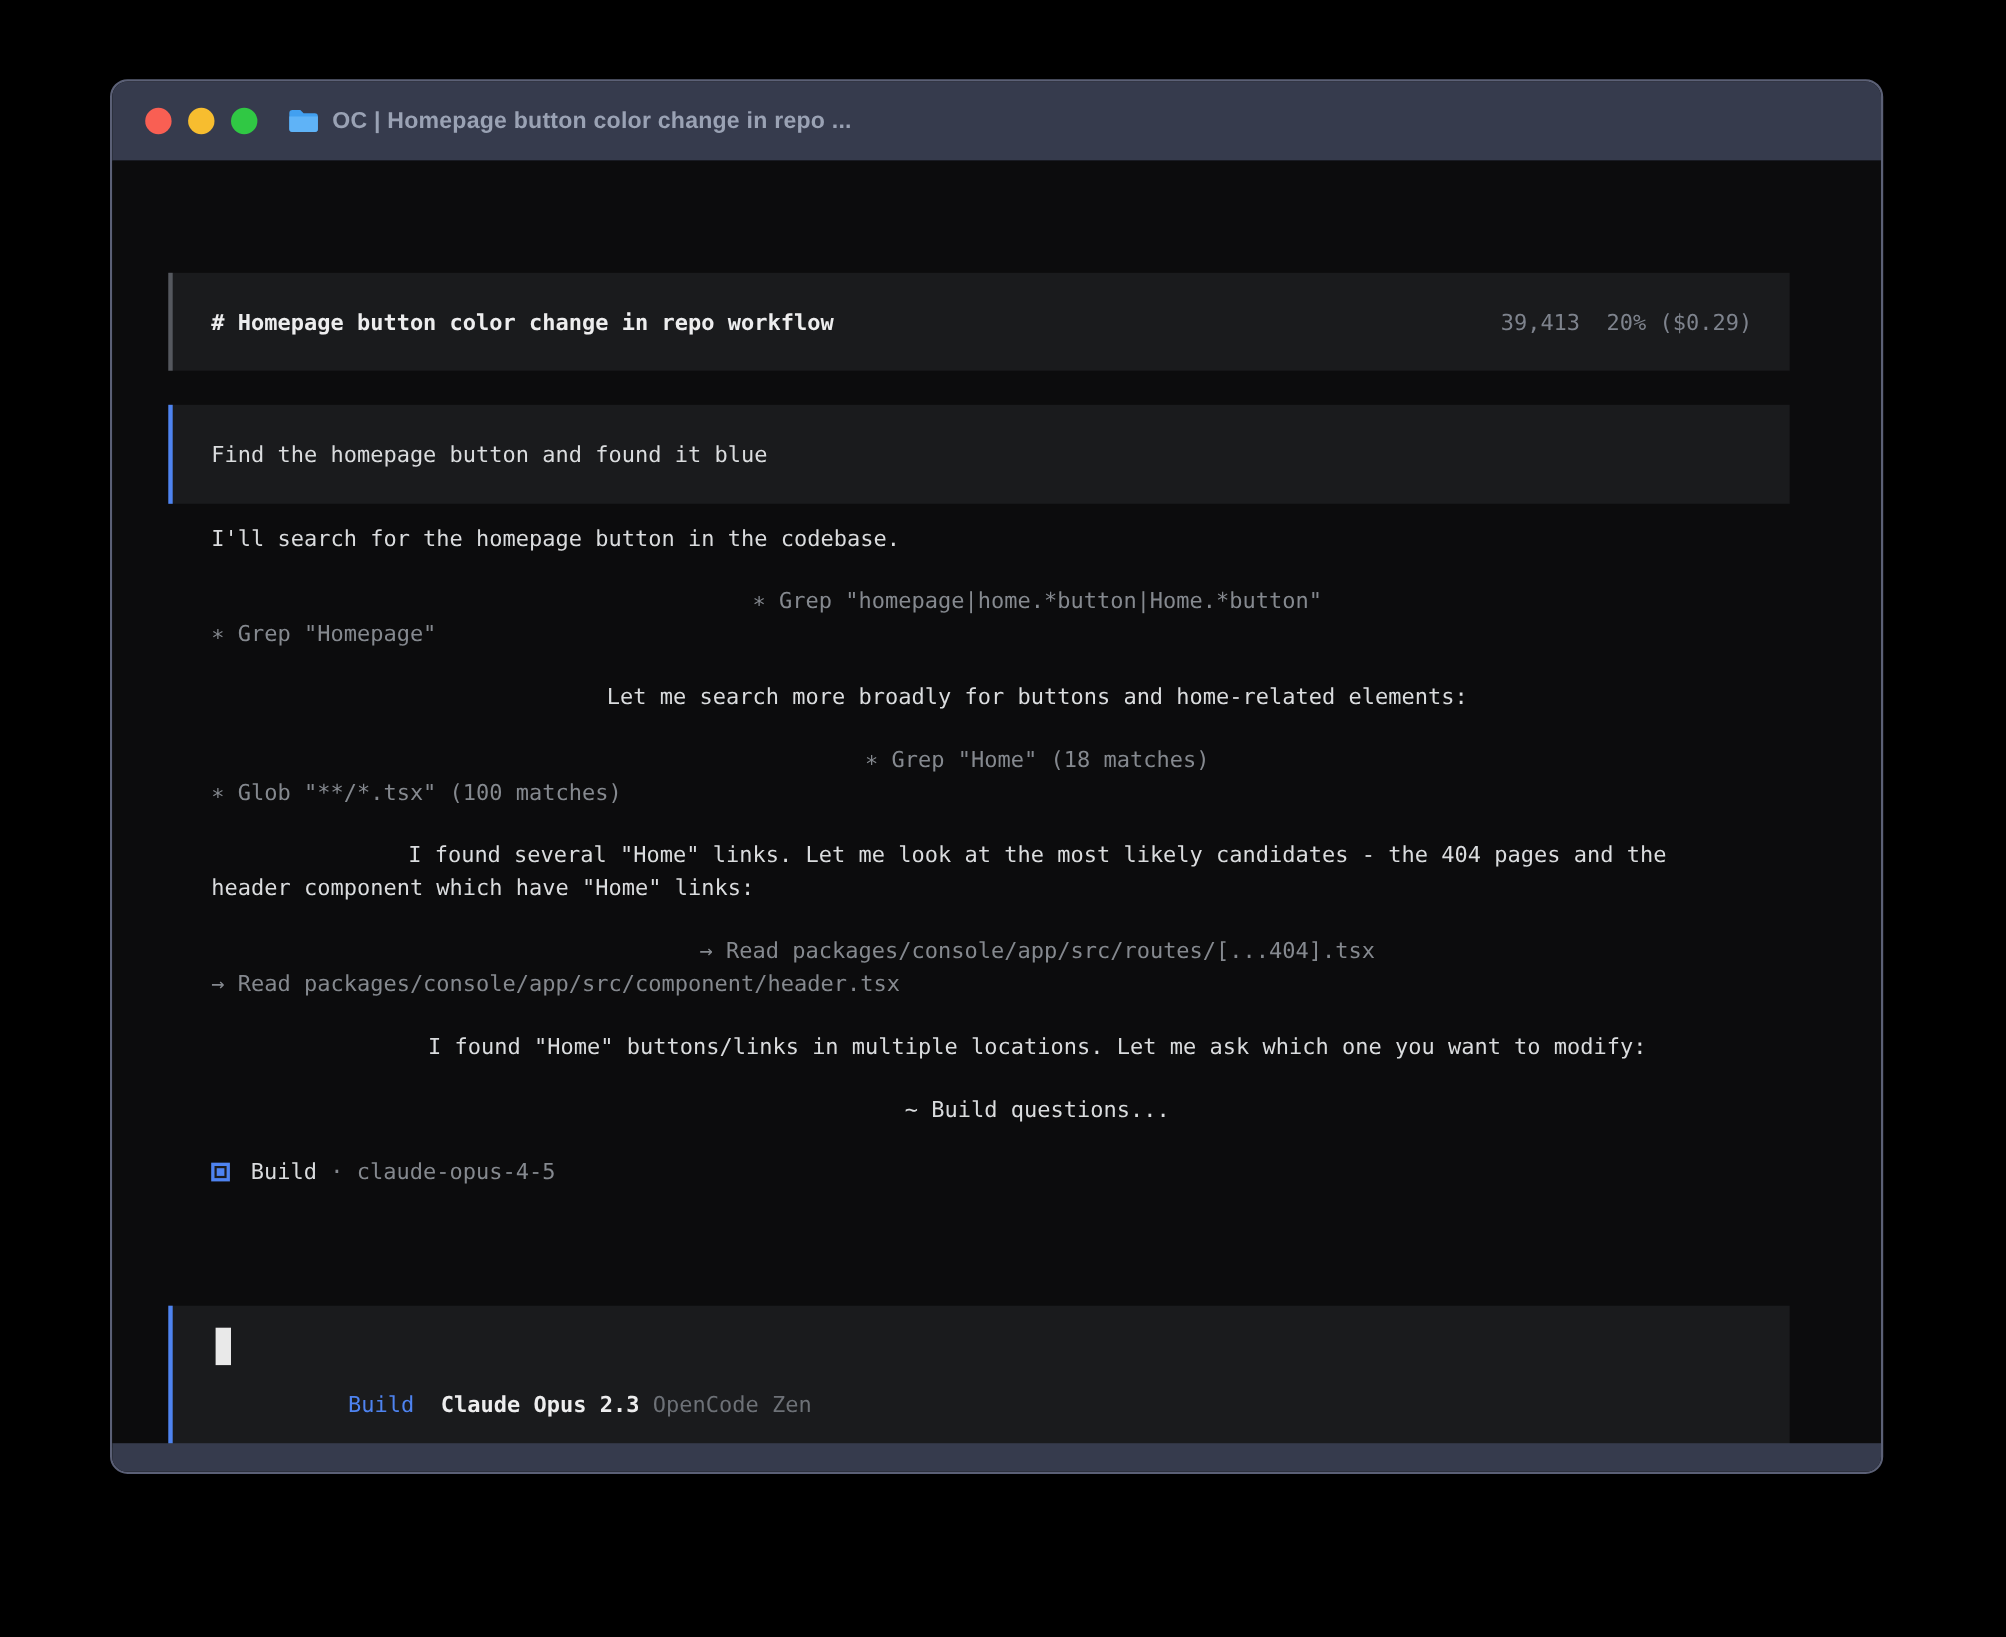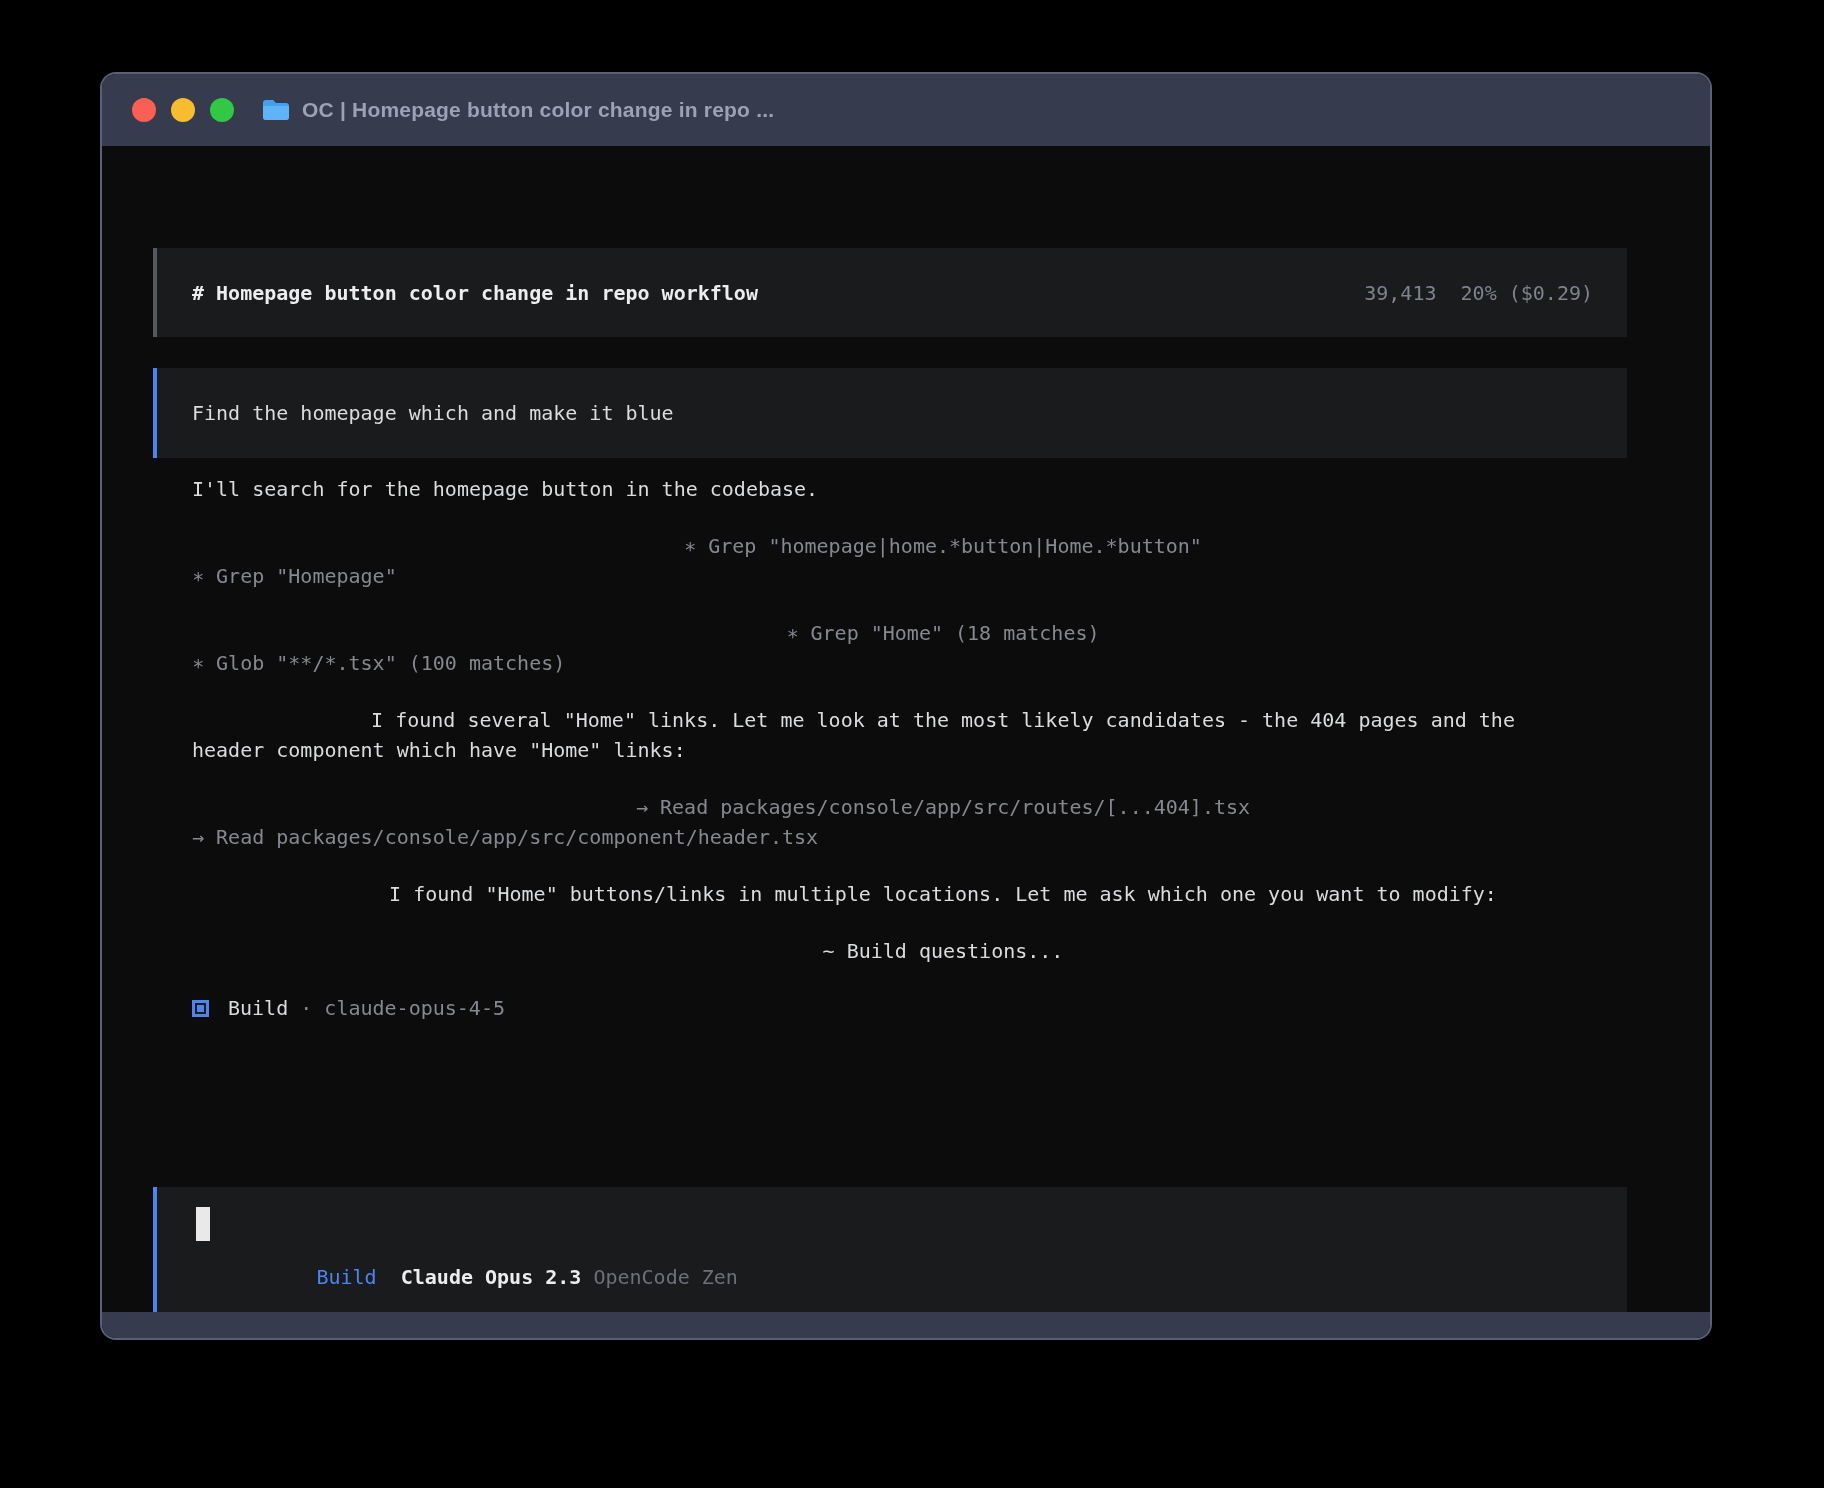--- a/index.html
+++ b/index.html
@@ -77,27 +77,28 @@
     </div>
 
     <div class="content">
 
       <div class="block session-header">
         <span class="stitle"># Homepage button color change in repo workflow</span>
         <span class="stats">39,413  20% ($0.29)</span>
       </div>
 
       <div class="block user-msg">
-        <span class="utext">Find the homepage which and make it blue</span>
+        <span class="utext">Find the homepage button and found it blue</span>
       </div>
 
       <div class="flow">
         <div class="line text">I'll search for the homepage button in the codebase.</div>
         <div class="line tool gap">∗ Grep "homepage|home.*button|Home.*button"</div>
         <div class="line tool">∗ Grep "Homepage"</div>
+        <div class="line text gap">Let me search more broadly for buttons and home-related elements:</div>
         <div class="line tool gap">∗ Grep "Home" (18 matches)</div>
         <div class="line tool">∗ Glob "**/*.tsx" (100 matches)</div>
         <div class="line text gap">I found several "Home" links. Let me look at the most likely candidates - the 404 pages and the</div>
         <div class="line text">header component which have "Home" links:</div>
         <div class="line tool gap">→ Read packages/console/app/src/routes/[...404].tsx</div>
         <div class="line tool">→ Read packages/console/app/src/component/header.tsx</div>
         <div class="line text gap">I found "Home" buttons/links in multiple locations. Let me ask which one you want to modify:</div>
         <div class="line text gap">~ Build questions...</div>
 
         <div class="line agent-line gap">

